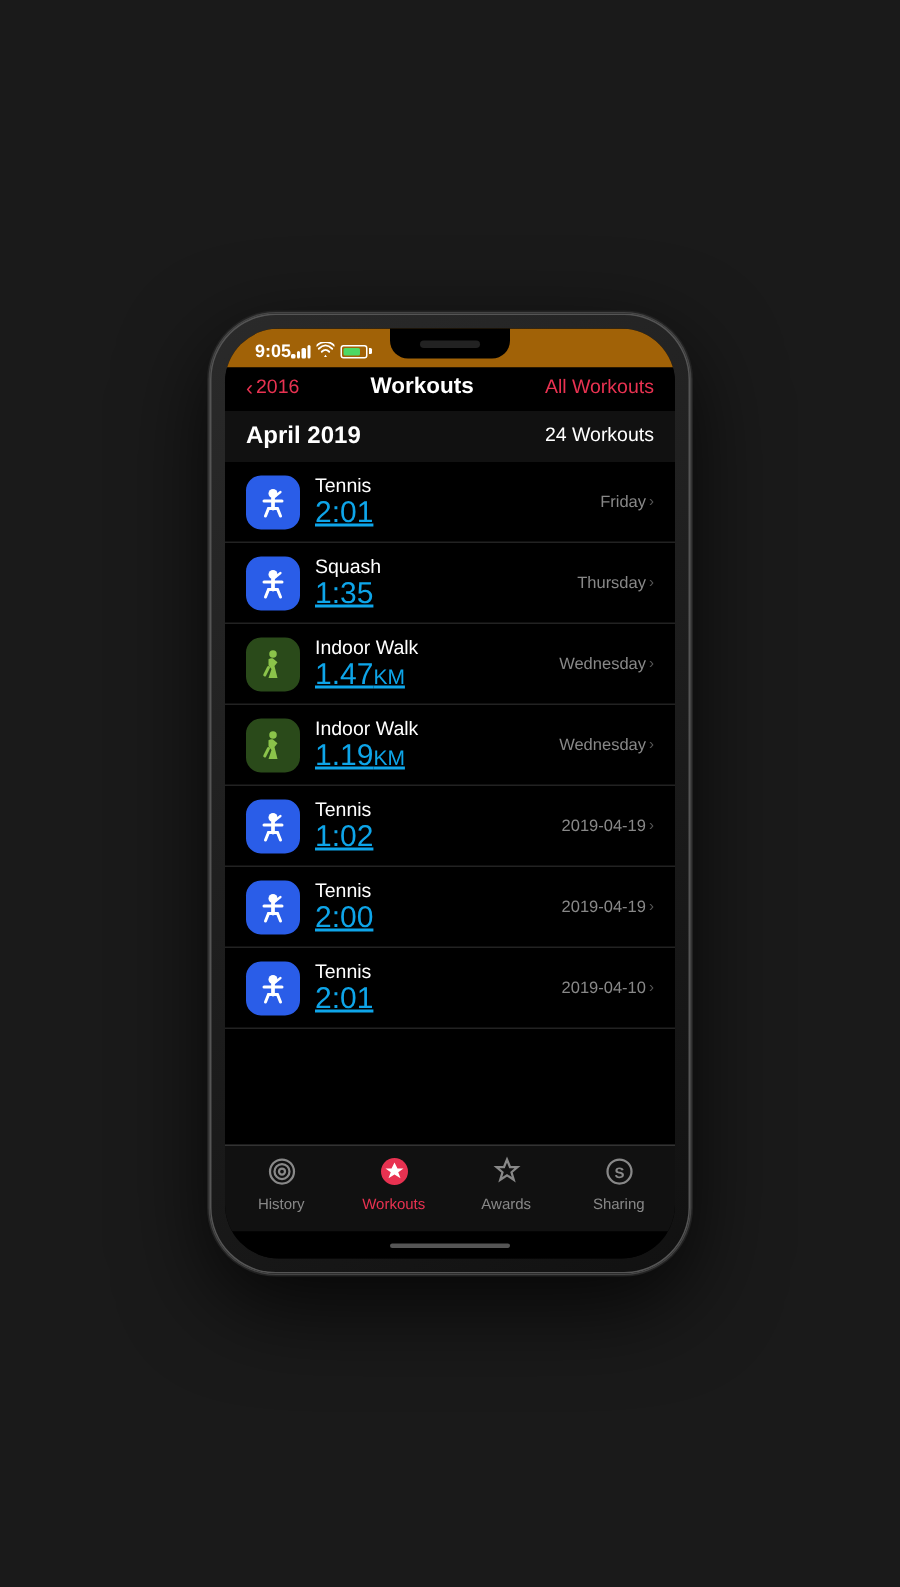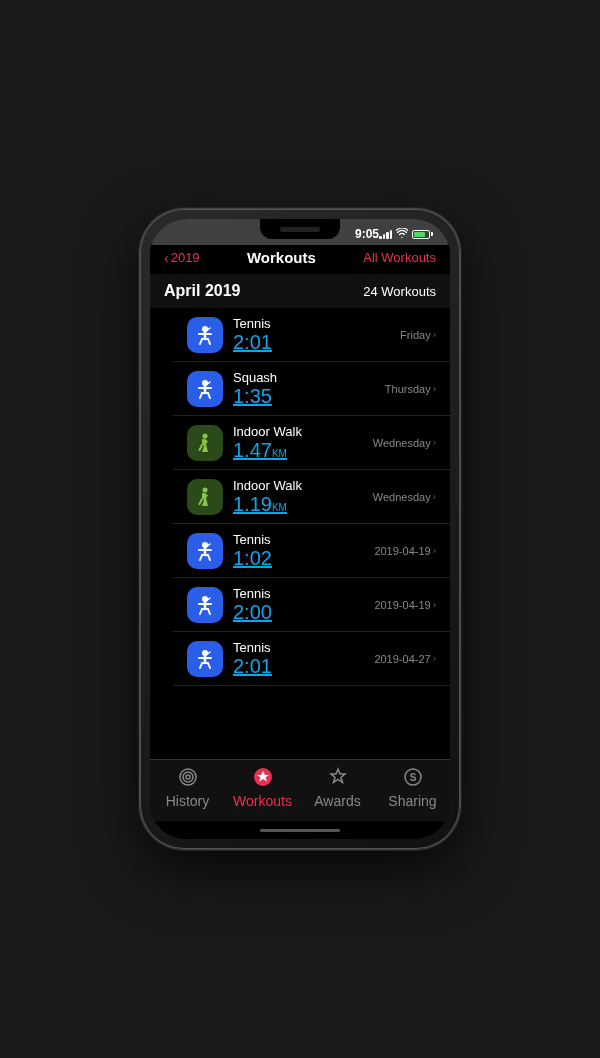--- a/index.html
+++ b/index.html
@@ -28,23 +28,23 @@
       width: 100%;
       height: 100%;
       background: #000;
       border-radius: 36px;
       overflow: hidden;
       display: flex;
       flex-direction: column;
     }
     
     .status-bar {
-      background: #404040;
-      display: flex;
-      justify-content: flex-end;
+      background: #a16207;
+      display: flex;
+      justify-content: flex-start;
       align-items: center;
       padding: 8px 20px 4px;
       flex-shrink: 0;
     }
     .status-time {
       color: #fff;
       font-size: 12px;
       font-weight: 600;
     }
     .status-icons {
@@ -122,40 +122,38 @@
     .nav-all {
       color: #e83251;
       font-size: 13px;
       font-weight: 400;
     }
     
     .section-header {
       background: #111;
       display: flex;
       justify-content: space-between;
-      align-items: center;
       padding: 8px 14px;
       flex-shrink: 0;
     }
     .section-title {
       color: #fff;
       font-size: 16px;
       font-weight: 600;
     }
     .section-count {
       color: #fff;
       font-size: 13px;
       margin-left: 40px;
     }
     
     .workout-list {
       flex: 1;
       overflow-y: auto;
       background: #000;
-      margin-left: 23px;
     }
     .workout-list::-webkit-scrollbar { display: none; }
     .workout-item {
       display: flex;
       align-items: center;
       padding: 8px 14px;
       border-bottom: 1px solid #222;
       gap: 10px;
     }
     .workout-icon {
@@ -179,21 +177,21 @@
       font-weight: 500;
     }
     .workout-value {
       color: #0ea5e9;
       font-size: 20px;
       font-weight: 300;
       line-height: 1.1;
       text-decoration: underline;
     }
     .workout-value .unit {
-      font-size: 10px;
+      font-size: 14px;
       font-weight: 400;
       text-transform: uppercase;
     }
     .workout-date {
       color: #888;
       font-size: 11px;
       display: flex;
       align-items: center;
       gap: 2px;
     }
@@ -216,21 +214,21 @@
       flex-direction: column;
       align-items: center;
       gap: 2px;
       flex: 1;
     }
     .tab-icon {
       font-size: 20px;
       line-height: 1;
     }
     .tab-label {
-      font-size: 14px;
+      font-size: 10px;
     }
     .tab-active { color: #e83251; }
     .tab-inactive { color: #888; }
     
     .home-indicator {
       background: #000;
       height: 18px;
       display: flex;
       justify-content: center;
       align-items: center;
@@ -290,21 +288,21 @@
         </span>
         <div class="battery-icon">
           <div class="battery-fill"></div>
         </div>
       </div>
     </div>
 
     <div class="nav-header">
       <div class="nav-back">
         <span class="nav-back-chevron">‹</span>
-        <span>2019</span>
+        <span>2016</span>
       </div>
       <span class="nav-title">Workouts</span>
       <span class="nav-all">All Workouts</span>
     </div>
 
     <div class="section-header">
       <span class="section-title">April 2019</span>
       <span class="section-count">24 Workouts</span>
     </div>
 
@@ -445,21 +443,21 @@
             <line x1="8" y1="15" x2="6" y2="20" stroke="white" stroke-width="2" stroke-linecap="round"></line>
             <line x1="14" y1="15" x2="16" y2="20" stroke="white" stroke-width="2" stroke-linecap="round"></line>
             <line x1="11" y1="8" x2="16" y2="4" stroke="white" stroke-width="1.5" stroke-linecap="round"></line>
           </svg>
         </div>
         <div class="workout-info">
           <div class="workout-name">Tennis</div>
           <div class="workout-value">2:01</div>
         </div>
         <div class="workout-date">
-          <span>2019-04-27</span>
+          <span>2019-04-10</span>
           <span class="chevron-right">›</span>
         </div>
       </div>
 
     </div>
 
     <div class="tab-bar">
       <div class="tab-item tab-inactive">
         <span class="tab-icon">
           <svg width="22" height="22" viewBox="0 0 22 22">

